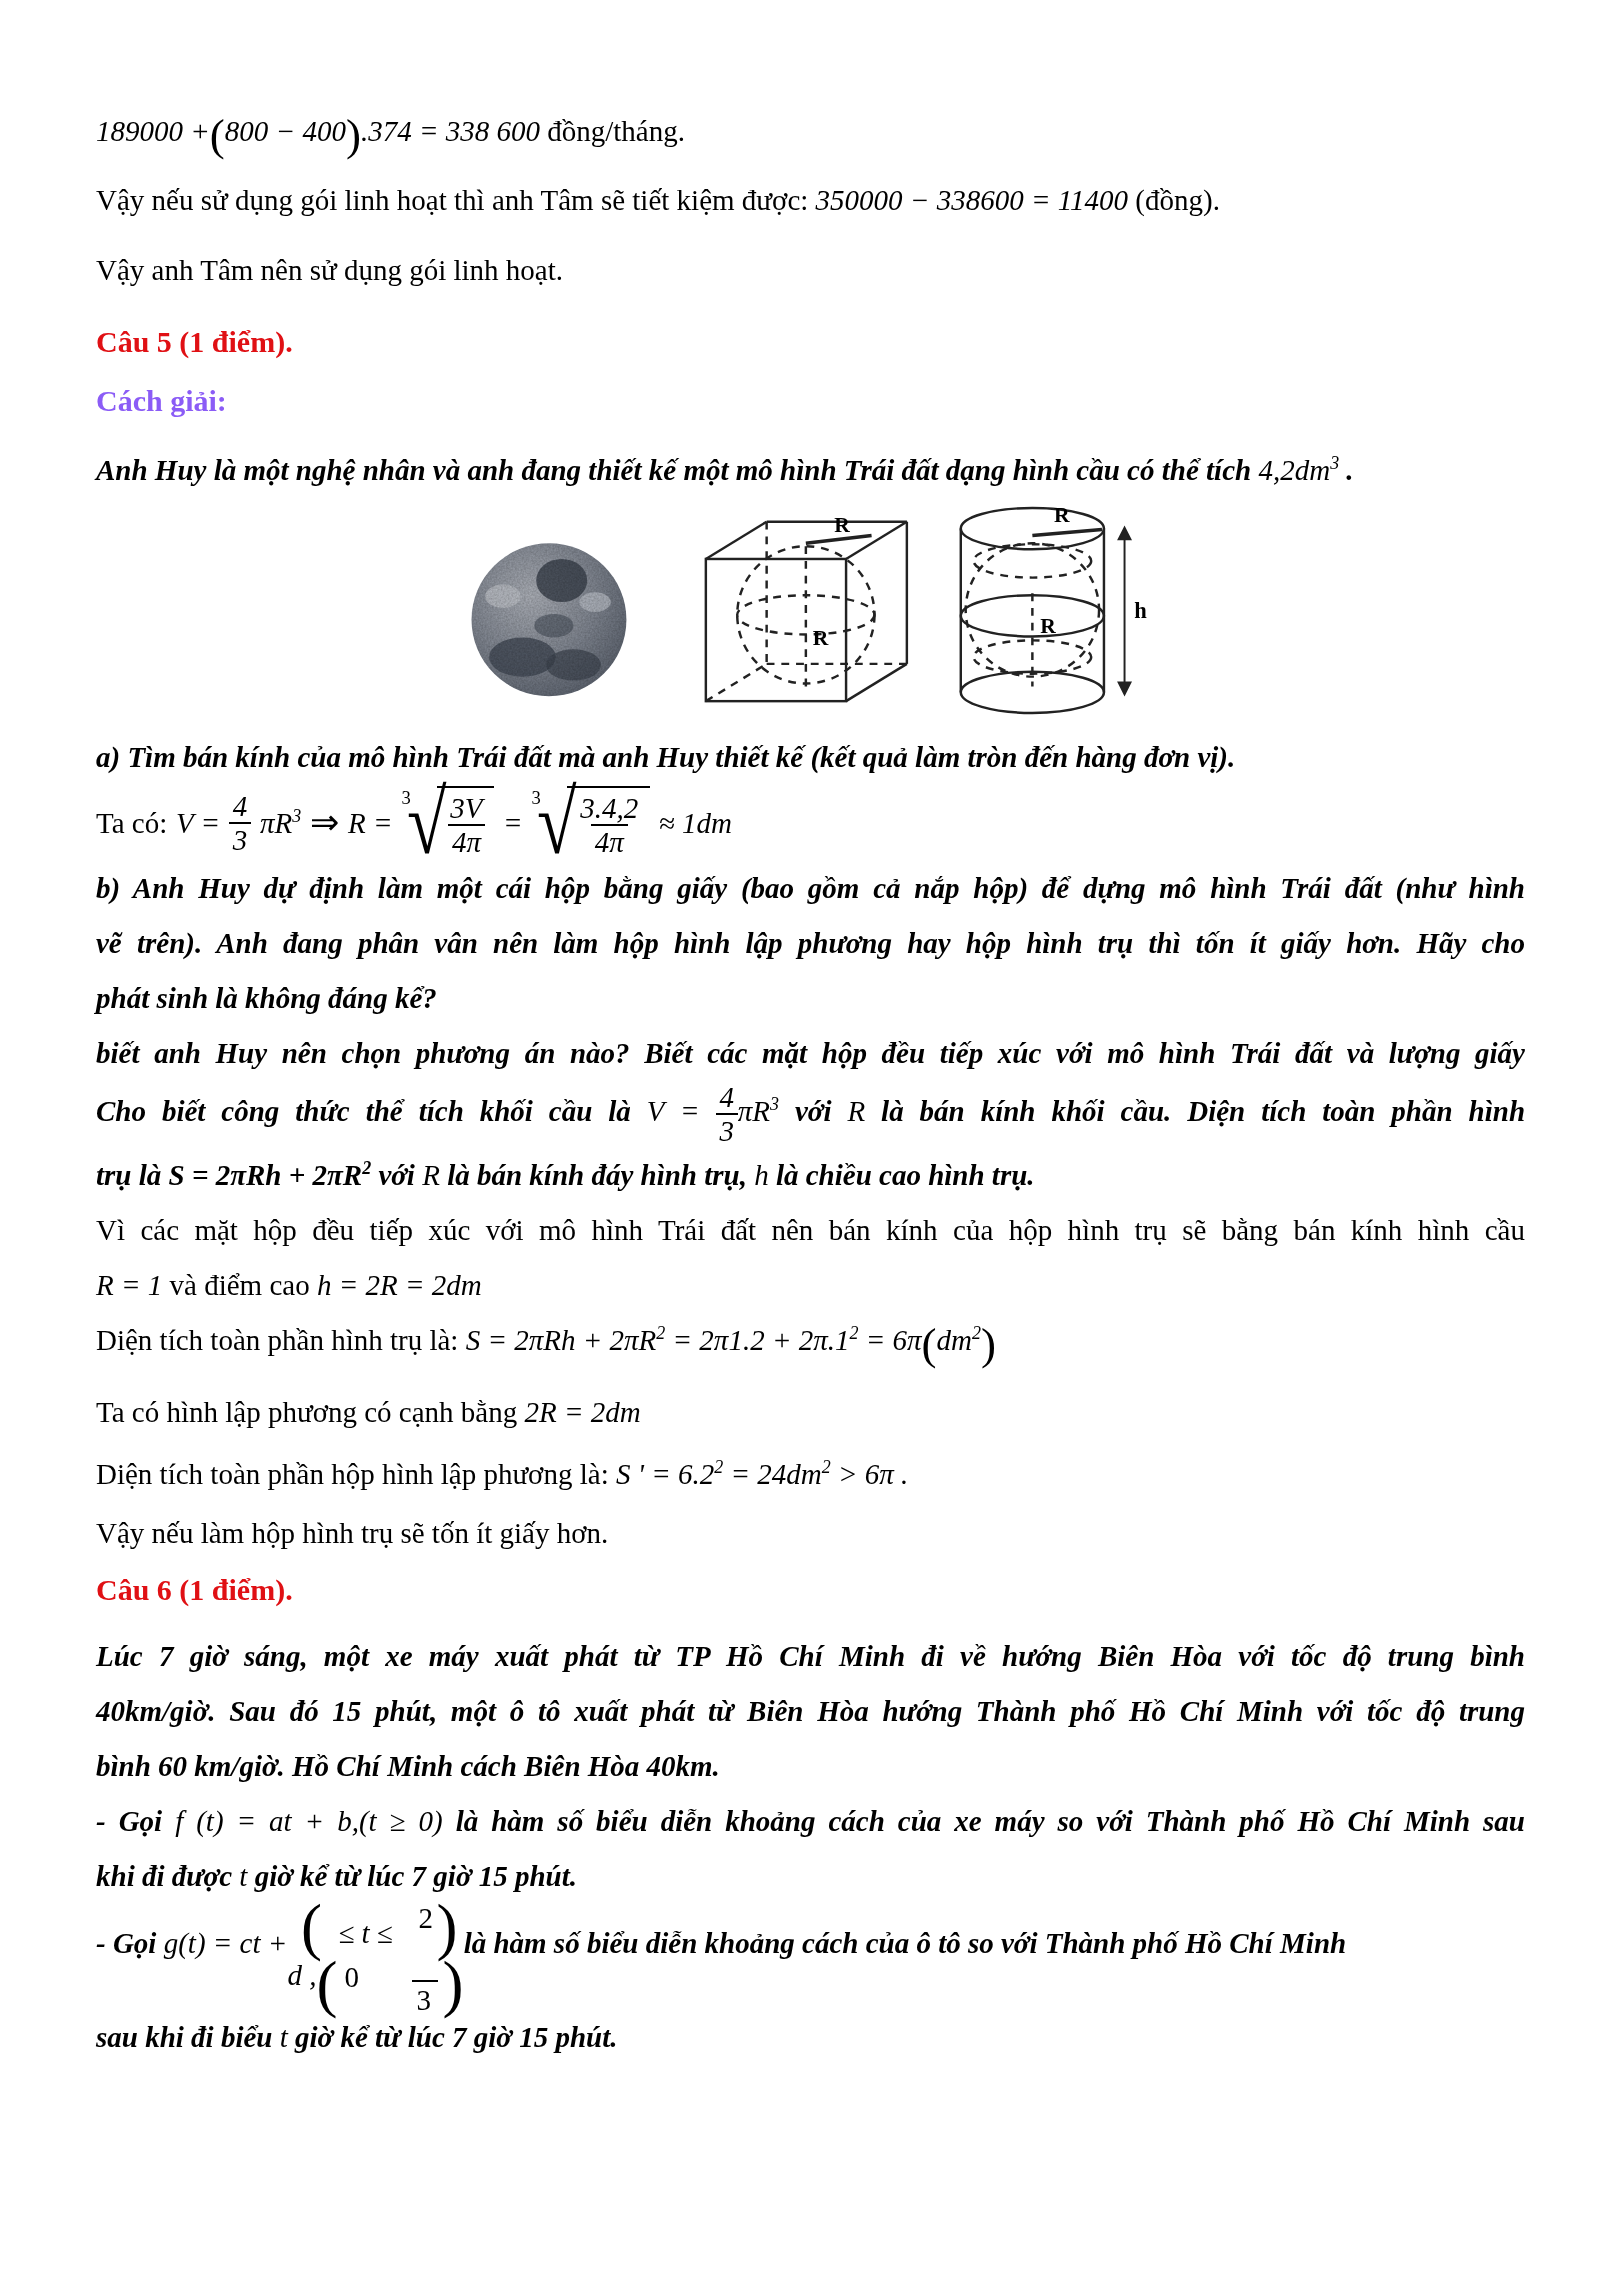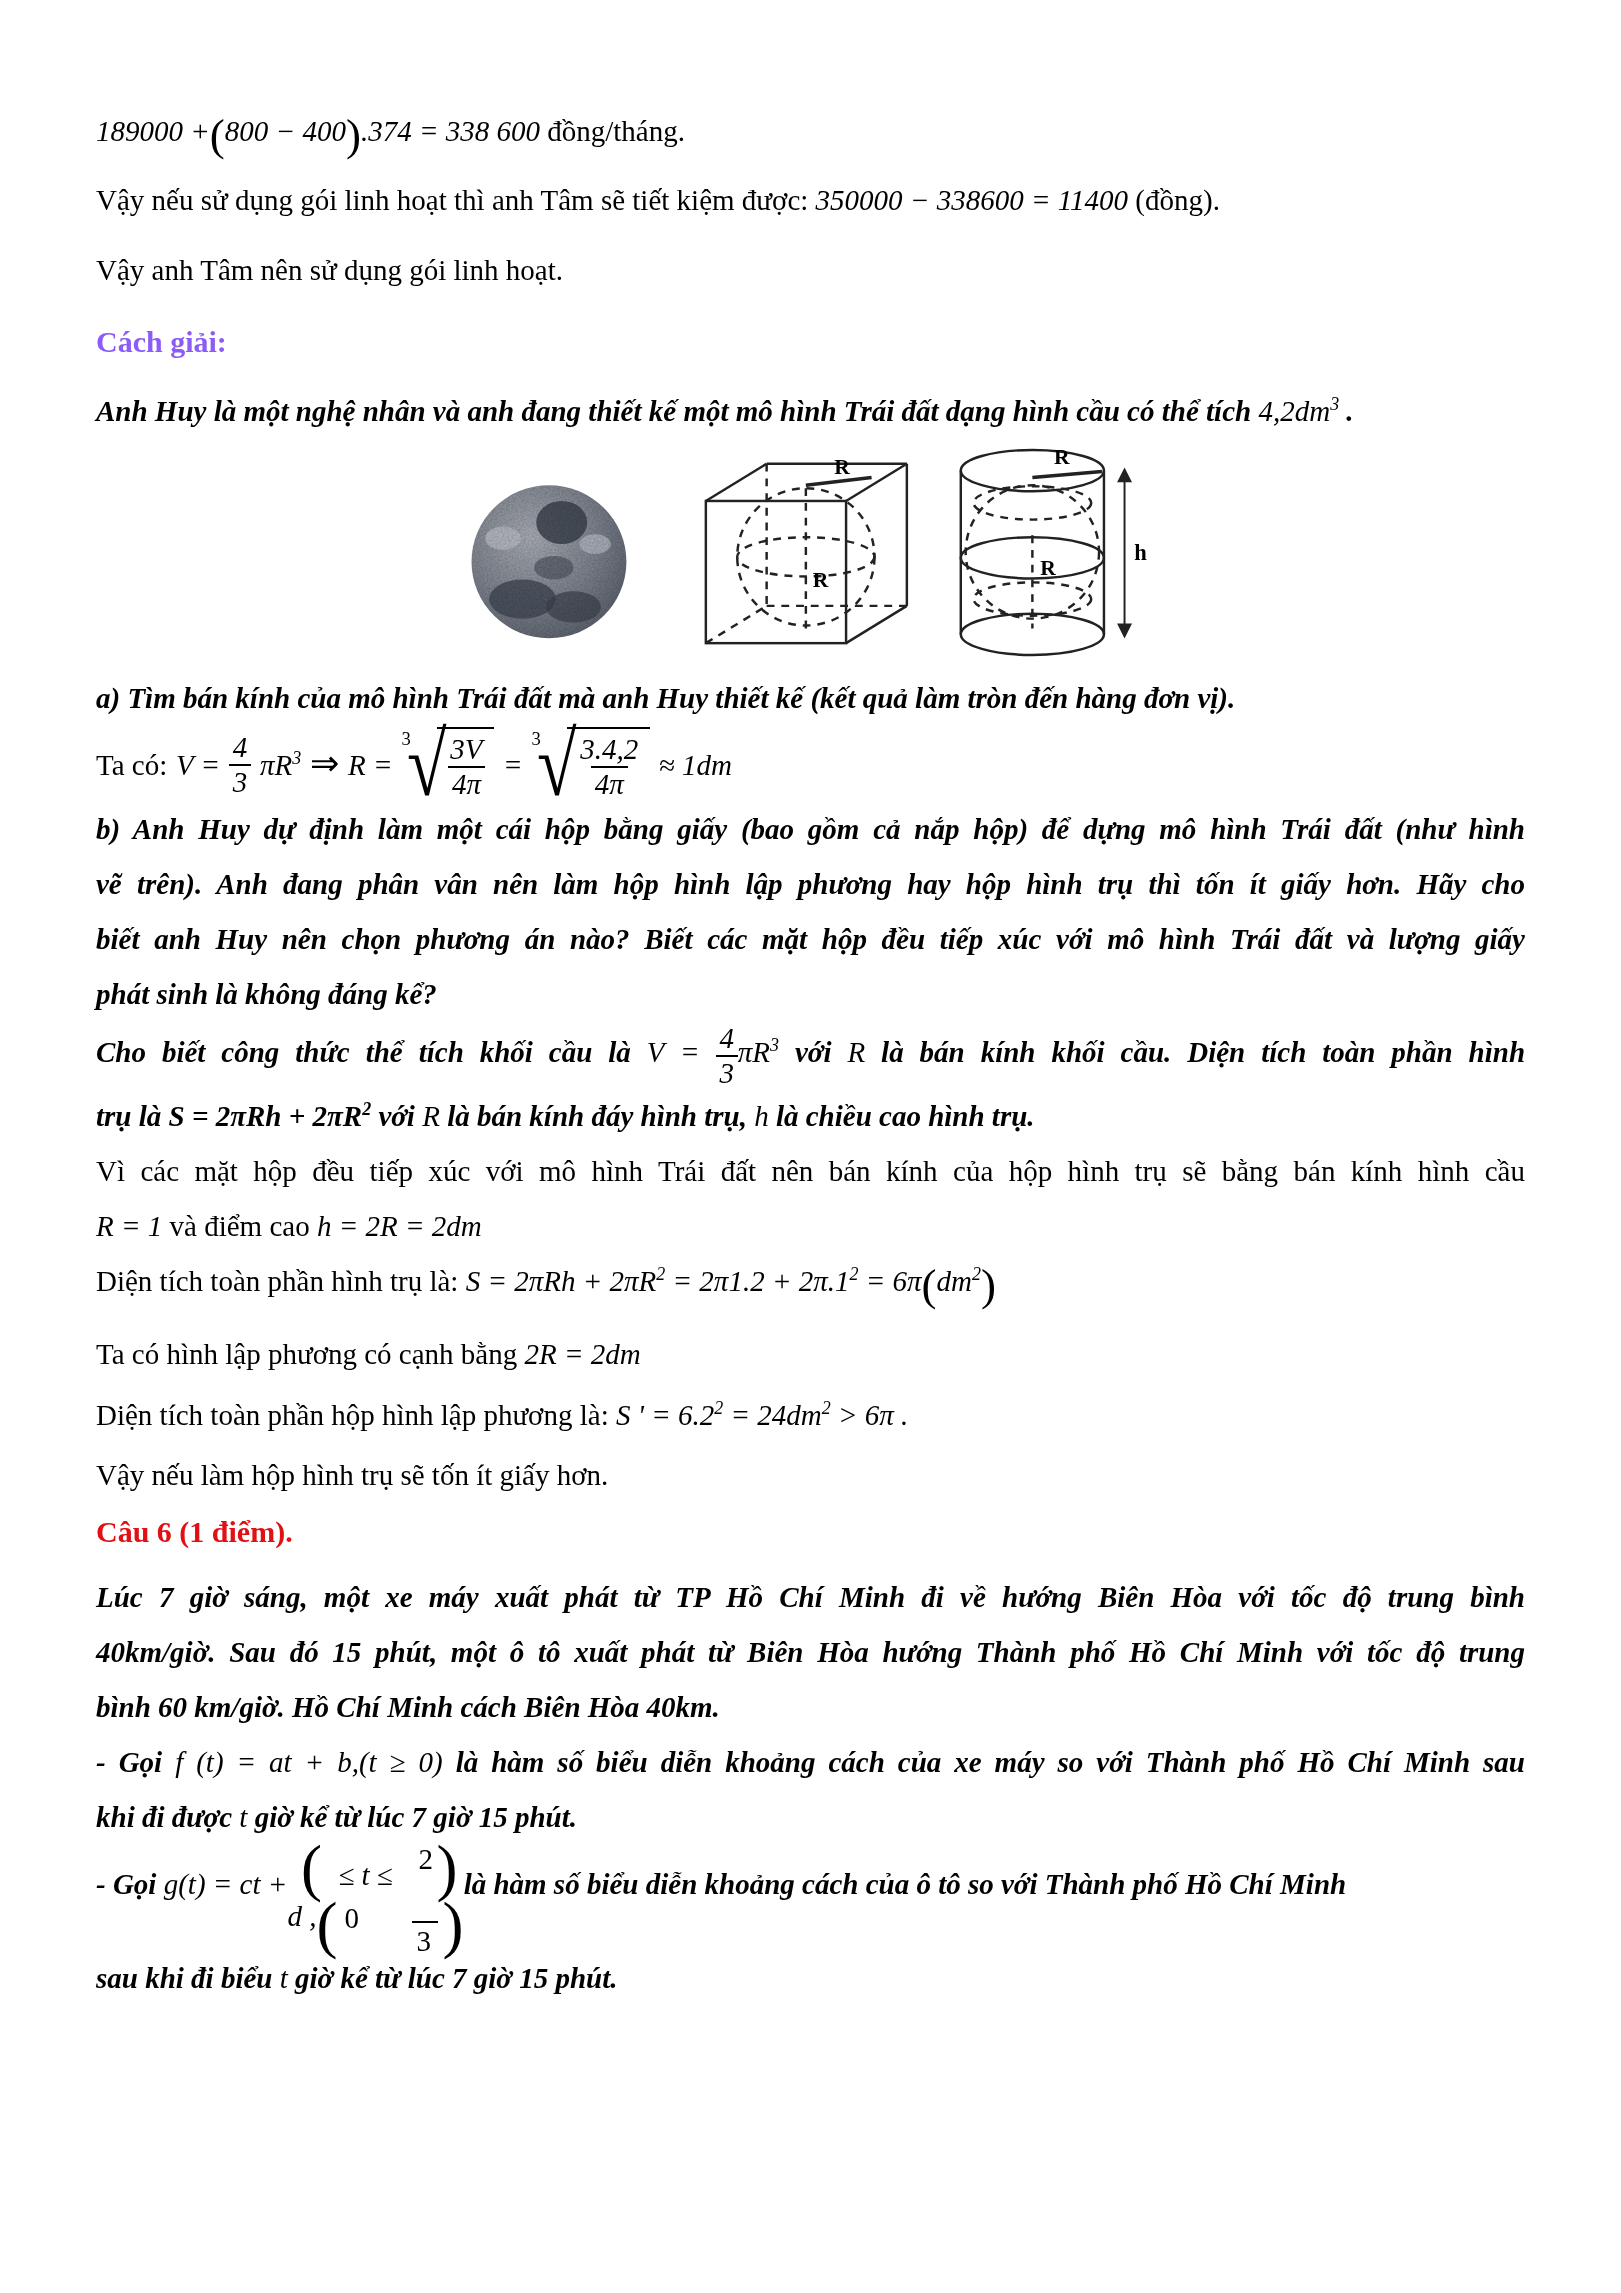--- a/index.html
+++ b/index.html
@@ -58,20 +58,21 @@
 <body>
 
 <div class="page">
 
   <p class="mb28"><span class="m">189000 +</span><span class="bigp">(</span><span class="m">800 − 400</span><span class="bigp">)</span><span class="m">.374 = 338 600</span><span>  đồng/tháng.</span></p>
 
   <p class="mb28"><span>Vậy nếu sử dụng gói linh hoạt thì anh Tâm sẽ tiết kiệm được:  </span><span class="m">350000 − 338600 = 11400</span><span>  (đồng).</span></p>
 
   <p class="mb32"><span>Vậy anh Tâm nên sử dụng gói linh hoạt.</span></p>
 
+  <p class="hred mb20">Câu 5 (1 điểm).</p>
   <p class="hblue mb30">Cách giải:</p>
 
   <p class="mb10"><span class="bi">Anh Huy là một nghệ nhân và anh đang thiết kế một mô hình Trái đất dạng hình cầu có thể tích </span><span class="m">4,2dm</span><sup class="m">3</sup><span class="bi"> .</span></p>
 
   <div class="figure">
     <svg width="706" height="216" viewBox="0 0 720 220">
       <defs>
         <radialGradient id="gs" cx="38%" cy="34%" r="75%">
           <stop offset="0%" stop-color="#b2b6be"></stop>
           <stop offset="55%" stop-color="#868c97"></stop>
@@ -177,22 +178,22 @@
             <span class="den">4π</span>
           </span>
         </span>
       </span>
     <span class="m"><span>≈ 1</span><span>dm</span></span>
   </div>
 
   <div class="block jwrap bi mb12">
     <div class="jline">b) Anh Huy dự định làm một cái hộp bằng giấy (bao gồm cả nắp hộp) để dựng mô hình Trái đất (như hình</div>
     <div class="jline">vẽ trên). Anh đang phân vân nên làm hộp hình lập phương hay hộp hình trụ thì tốn ít giấy hơn. Hãy cho</div>
+    <div class="jline last">phát sinh là không đáng kể?</div>
     <div class="jline">biết anh Huy nên chọn phương án nào? Biết các mặt hộp đều tiếp xúc với mô hình Trái đất và lượng giấy</div>
-    <div class="jline last">phát sinh là không đáng kể?</div>
   </div>
 
   <div class="block jwrap bi mb14">
     <div class="jline" style="line-height:1.9"><span>Cho biết công thức thể tích khối cầu là </span><span class="m" style="font-weight:normal">V =</span> <span class="frac" style="font-weight:normal">
           <span class="num">4</span>
           <span class="den">3</span>
         </span><span class="m" style="font-weight:normal"><span>πR</span><sup>3</sup></span><span> với </span><span class="m" style="font-weight:normal">R</span><span> là bán kính khối cầu. Diện tích toàn phần hình</span></div>
     <div class="jline last"><span>trụ là </span><span class="m" style="font-weight:bold"><span>S = 2πRh + 2πR</span><sup>2</sup></span><span> với </span><span class="m" style="font-weight:normal">R</span><span> là bán kính đáy hình trụ, </span><span class="m" style="font-weight:normal">h</span><span> là chiều cao hình trụ.</span></div>
   </div>
 

